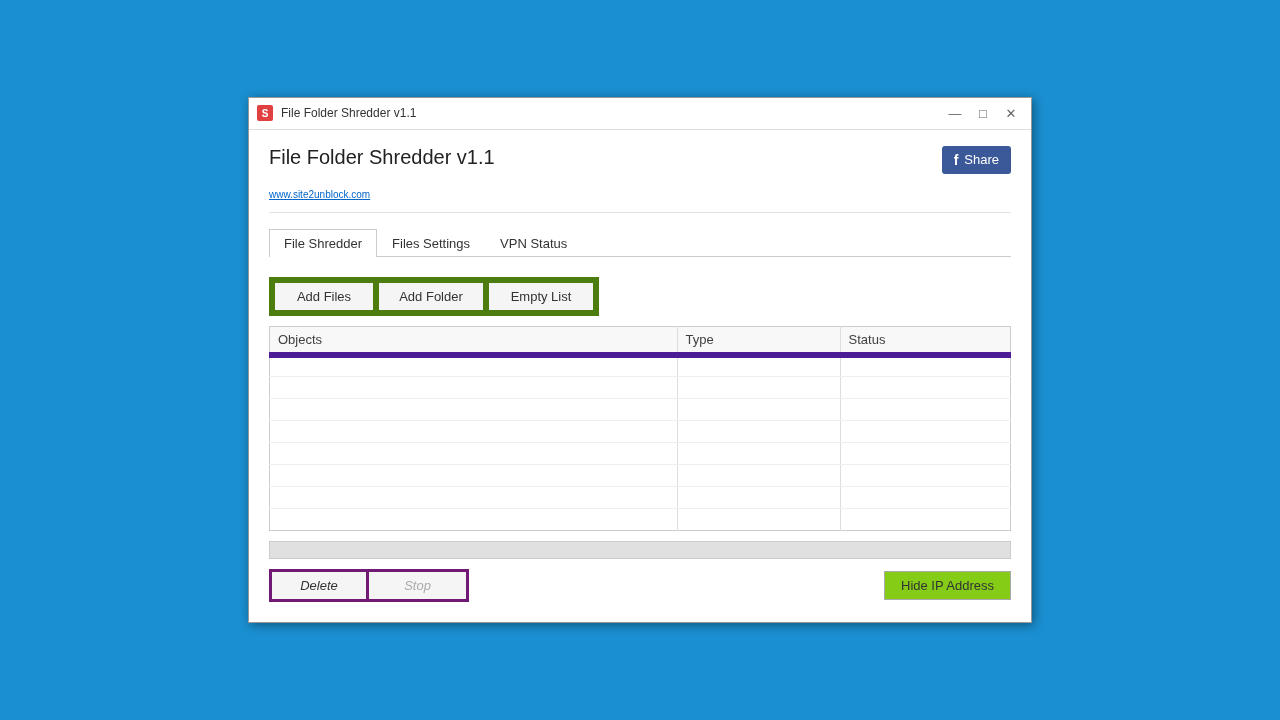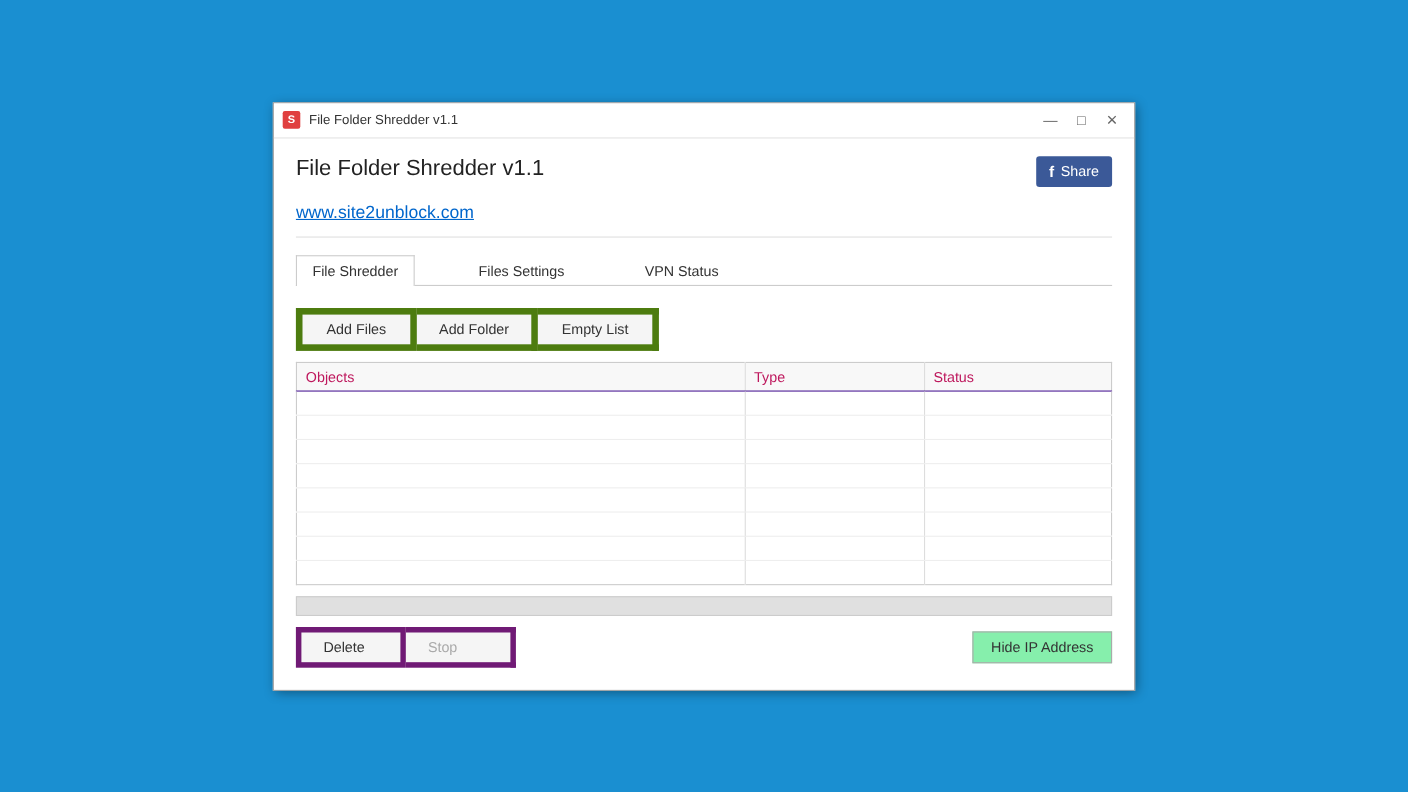--- a/index.html
+++ b/index.html
@@ -84,21 +84,21 @@
     }
 
     .app-title {
       font-size: 20px;
       font-weight: 400;
       color: #222;
     }
 
     .app-link {
       color: #0066cc;
-      font-size: 16px;
+      font-size: 10px;
       text-decoration: underline;
       cursor: pointer;
       display: block;
       margin-top: 20px;
     }
 
     .fb-share-btn {
       background: #3b5998;
       color: white;
       border: none;
@@ -113,21 +113,20 @@
 
     .fb-icon {
       font-weight: bold;
       font-size: 14px;
     }
 
     .tabs-bar {
       display: flex;
       border-bottom: 1px solid #ccc;
       margin-bottom: 12px;
-      gap: 43px;
     }
 
     .tab {
       padding: 6px 14px;
       cursor: pointer;
       font-size: 13px;
       color: #333;
       border: 1px solid transparent;
       border-bottom: none;
       margin-bottom: -1px;
@@ -168,26 +167,26 @@
 
     .file-table {
       width: 100%;
       border-collapse: collapse;
       border: 1px solid #ccc;
       margin-bottom: 10px;
     }
 
     .file-table th {
       background: #f8f8f8;
-      border-bottom: 1px solid #4c1d95;
+      border-bottom: 6px solid #4c1d95;
       padding: 5px 8px;
       text-align: left;
       font-weight: normal;
       font-size: 13px;
-      color: #be185d;
+      color: #404040;
     }
 
     .file-table th:not(:last-child),
     .file-table td:not(:last-child) {
       border-right: 1px solid #ddd;
     }
 
     .file-table td {
       padding: 5px 8px;
       border-bottom: 1px solid #eee;
@@ -223,42 +222,43 @@
       justify-content: space-between;
     }
 
     .bottom-left {
       display: flex;
       gap: 0;
     }
 
     .bottom-btn {
       padding: 6px 20px;
-      border: 5px solid #701a75;
+      border: 3px solid #701a75;
       background: #f5f5f5;
       cursor: pointer;
       font-size: 13px;
       color: #333;
       min-width: 100px;
-      text-align: left;
+      text-align: center;
+      font-style: italic;
     }
 
     .bottom-btn.disabled {
       color: #aaa;
       cursor: default;
     }
 
     .bottom-btn:not(:first-child) {
       border-left: none;
     }
 
     .hide-ip-btn {
       padding: 6px 16px;
       border: 1px solid #aaa;
-      background: #86efac;
+      background: #84cc16;
       cursor: pointer;
       font-size: 13px;
       color: #333;
     }
   </style>
 </head>
 <body>
 
 <div class="window">
 

